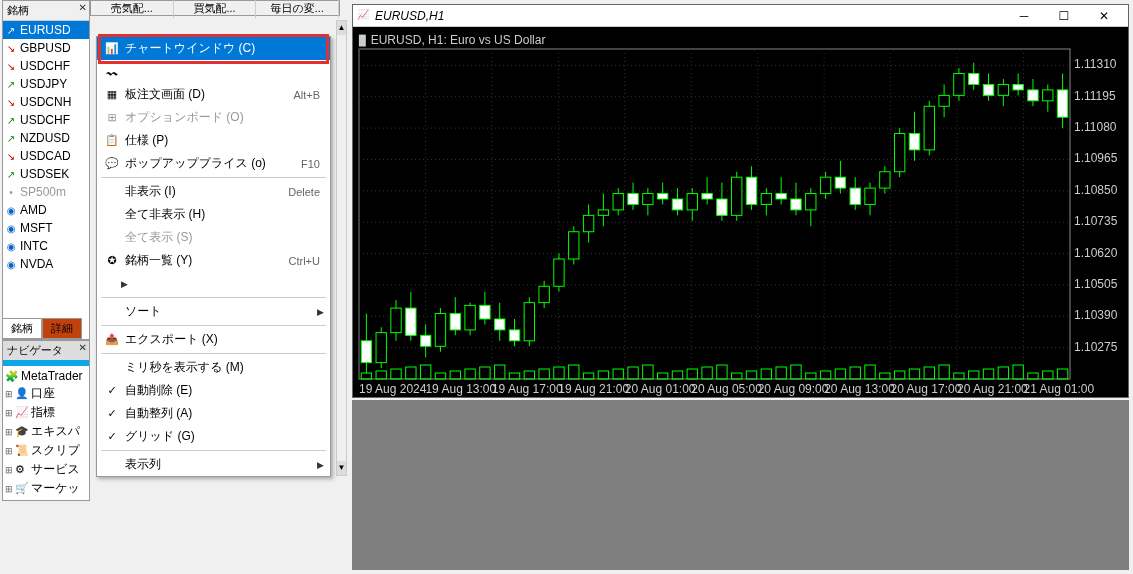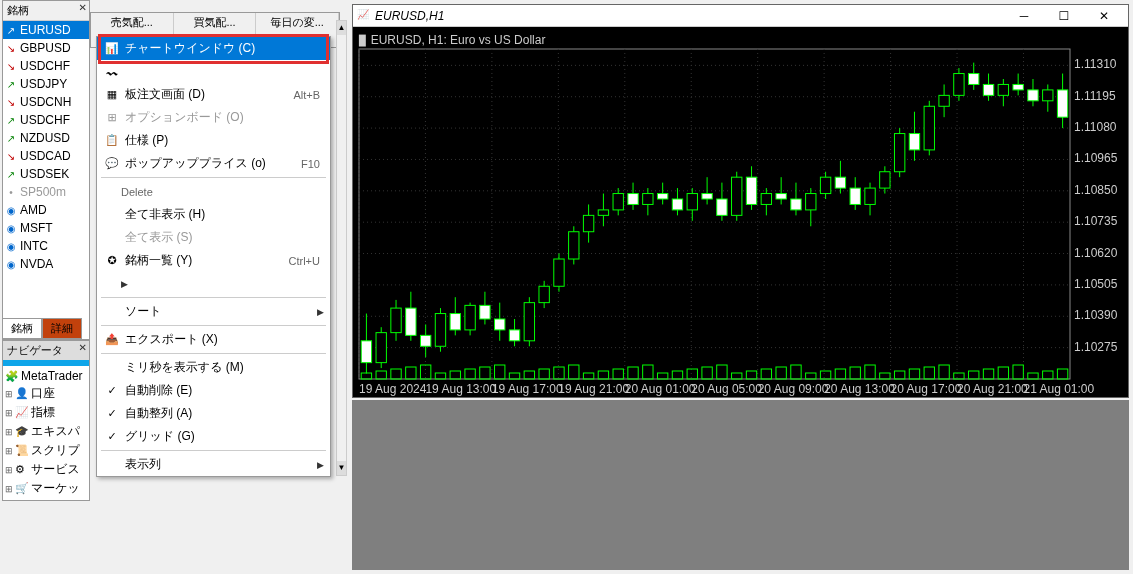--- a/index.html
+++ b/index.html
@@ -24,21 +24,21 @@
 
 
 .nav-panel { position: absolute; left: 2px; top: 340px; width: 88px; background: #fff; border: 1px solid #999; }
 .nav-header { background: #ddd; padding: 2px 4px; font-size: 11px; border-bottom: 6px solid #0ea5e9; }
 .nav-tree { padding: 2px; }
 .nav-item { display: flex; align-items: center; padding: 1px 0; font-size: 11px; cursor: pointer; white-space: nowrap; overflow: hidden; }
 .nav-expand { width: 10px; font-size: 9px; color: #666; }
 .nav-icon { width: 14px; margin-right: 2px; font-size: 11px; }
 
 
-.header-cols { position: absolute; left: 90px; top: 12px; width: 250px; height: 36px; background: #f0f0f0; border: 1px solid #999; display: flex; }
+.header-cols { position: absolute; left: 90px; top: 0; width: 250px; height: 16px; background: #f0f0f0; border: 1px solid #999; display: flex; align-items: center; }
 .header-col { flex: 1; padding: 2px 4px; border-right: 1px solid #ccc; font-size: 11px; text-align: center; white-space: nowrap; overflow: hidden; }
 
 
 .context-menu { position: absolute; left: 96px; top: 36px; width: 235px; background: #fff; border: 1px solid #999; box-shadow: 2px 2px 4px rgba(0,0,0,0.3); z-index: 10; }
 .menu-item { display: flex; align-items: center; height: 23px; padding: 0 6px; cursor: pointer; position: relative; }
 .menu-item.selected { background: #0078d7; color: #fff; }
 .menu-item.disabled { color: #999; }
 .menu-icon { width: 18px; display: flex; justify-content: center; font-size: 11px; }
 .menu-label { flex: 1; padding-left: 4px; font-size: 12px; }
 .menu-shortcut { font-size: 11px; color: #666; padding-right: 4px; }
@@ -212,20 +212,21 @@
       <span class="menu-label">仕様 (P)</span>
     </div>
     <div class="menu-item">
       <span class="menu-icon">💬</span>
       <span class="menu-label">ポップアッププライス (o)</span>
       <span class="menu-shortcut">F10</span>
     </div>
     <div class="menu-sep"></div>
     <div class="menu-item">
       <span class="menu-icon"></span>
+      <span class="menu-label">非表示 (I)</span>
       <span class="menu-shortcut">Delete</span>
     </div>
     <div class="menu-item">
       <span class="menu-icon"></span>
       <span class="menu-label">全て非表示 (H)</span>
     </div>
     <div class="menu-item disabled">
       <span class="menu-icon"></span>
       <span class="menu-label">全て表示 (S)</span>
     </div>

